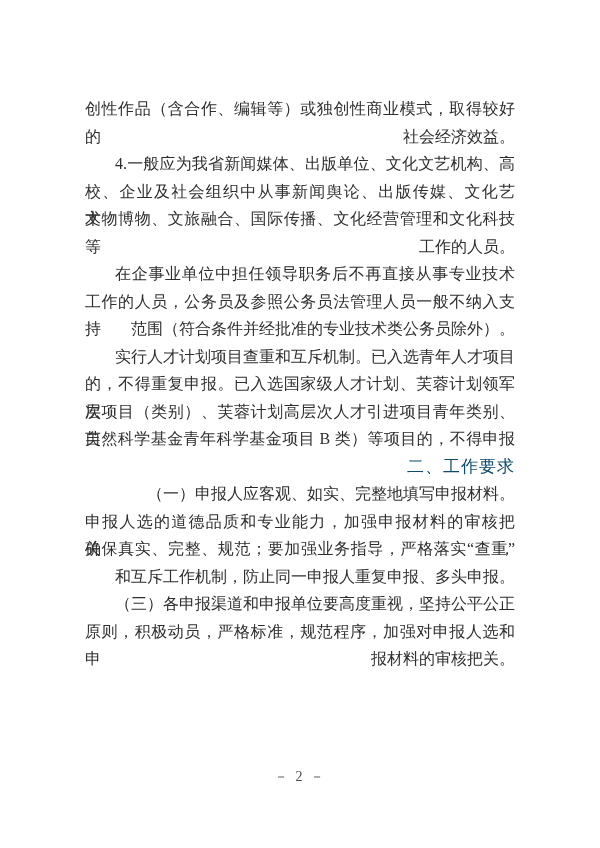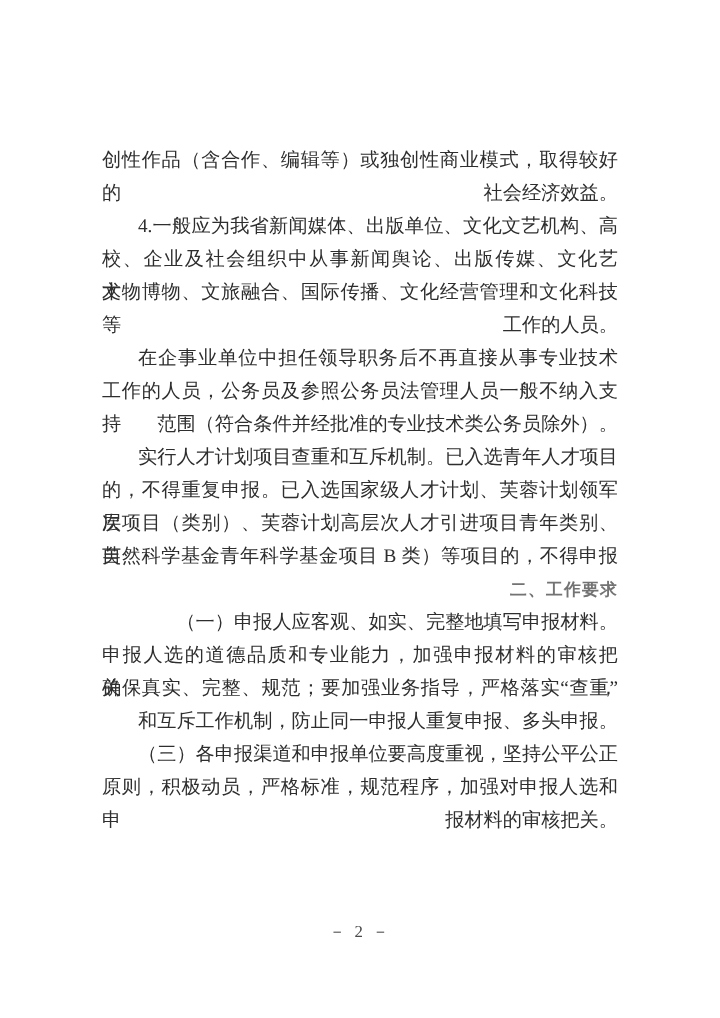--- a/index.html
+++ b/index.html
@@ -13,40 +13,39 @@
     position: relative;
     overflow: hidden;
     font-family: "Liberation Serif", "DejaVu Serif", serif;
   }
   .doc {
     position: absolute;
     left: 85px;
     top: 95px;
     width: 430px;
     color: #2e2e2e;
-    margin-top: 25px;
   }
   .line {
     height: 27.5px;
     line-height: 27.5px;
     font-size: 16px;
     text-align: right;
   }
   .justify {
     text-align: justify;
     text-align-last: justify;
   }
   .indent {
     text-indent: 30px;
   }
   .heading {
     font-family: "Liberation Sans", "DejaVu Sans", sans-serif;
-    font-weight: 700;
-    color: #737373;
-    font-size: 14px;
+    font-weight: 400;
+    color: #0c4a6e;
+    font-size: 17px;
     letter-spacing: 1px;
   }
   .pagenum {
     position: absolute;
     left: 0;
     top: 768px;
     width: 600px;
     text-align: center;
     font-size: 14px;
     color: #4a4a4a;

